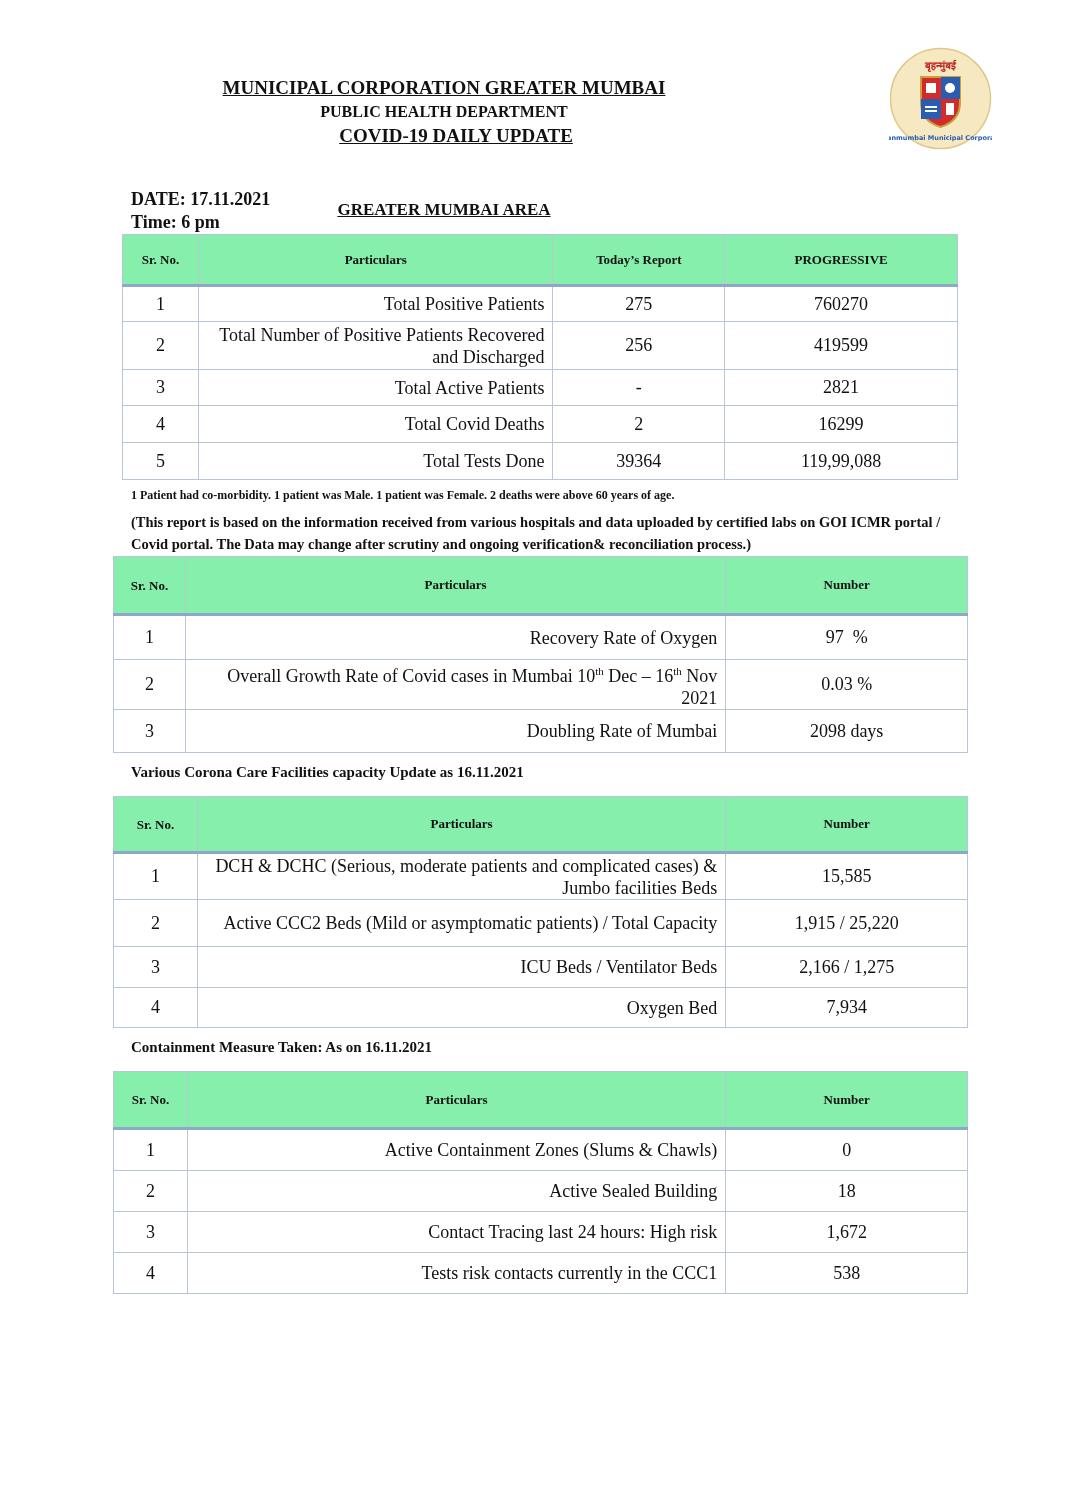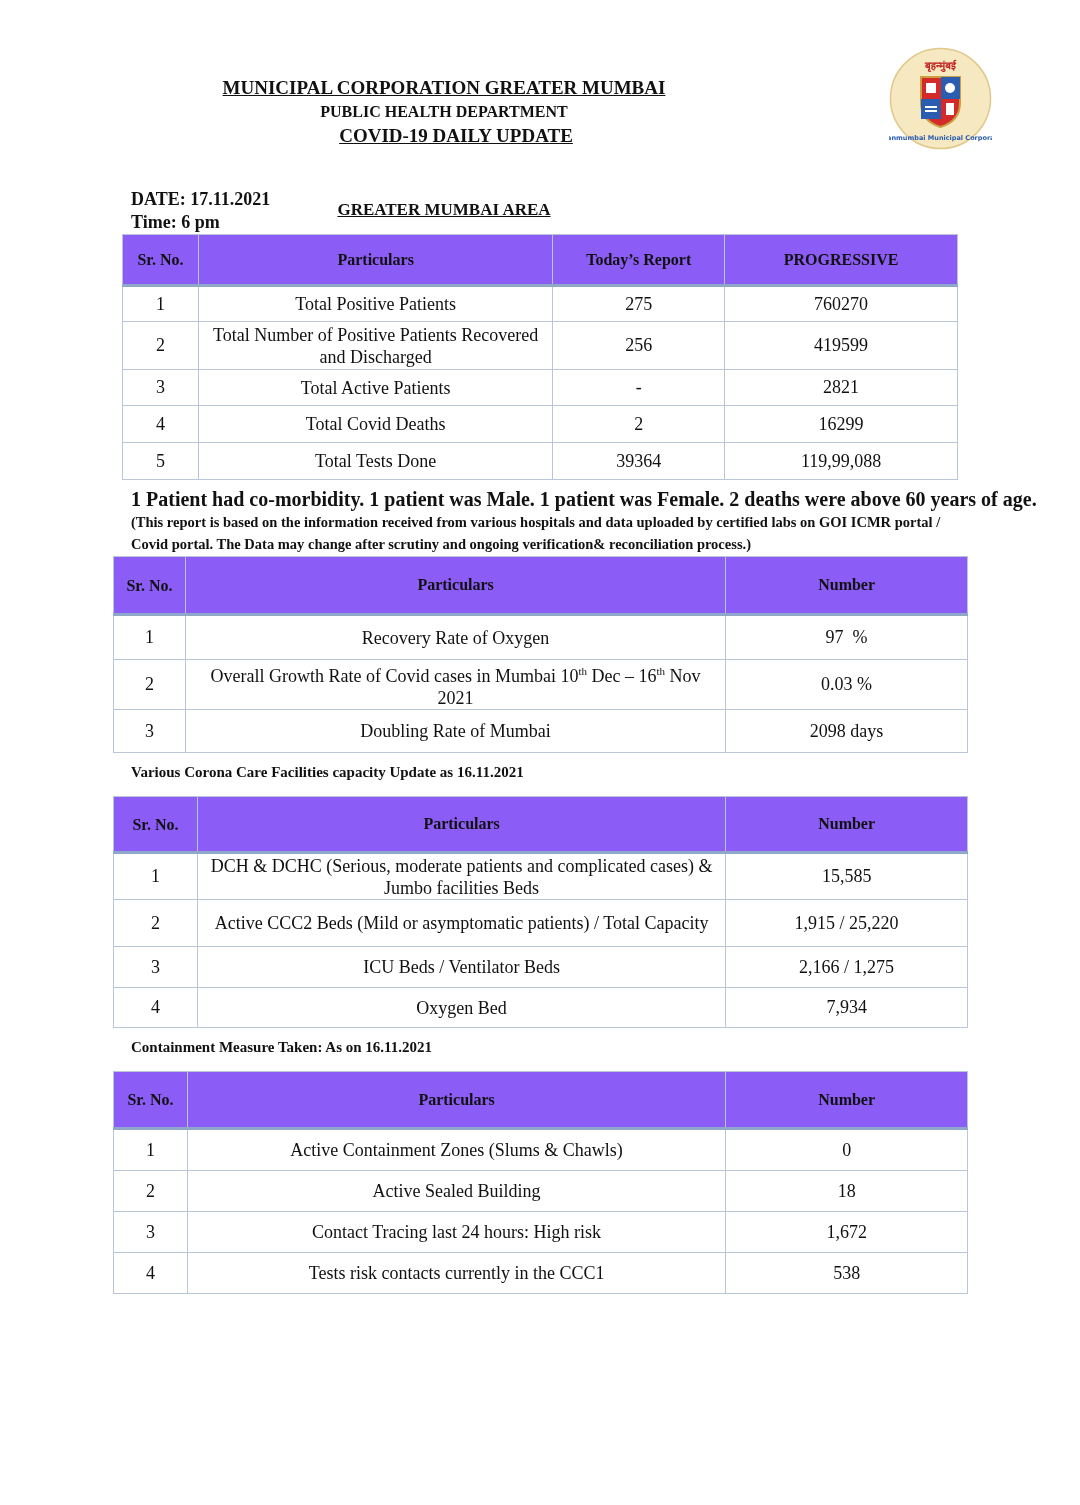--- a/index.html
+++ b/index.html
@@ -8,26 +8,26 @@
   .h1{top:77px;font-size:19px;text-decoration:underline;}
   .h2{top:103px;font-size:16px;}
   .h3{top:125px;font-size:19px;text-decoration:underline;padding-left:12px;}
   .h4{top:158px;font-size:17px;text-decoration:underline;margin-top:42px;}
   .logo{position:absolute;left:889px;top:47px;width:103px;height:103px;}
   .meta{position:absolute;left:131px;font-weight:bold;font-size:18px;}
   .date{top:189px;}
   .time{top:212px;}
   table{position:absolute;border-collapse:collapse;}
   td,th{border:1px solid #b9c6d8;padding:0 8px;font-size:18px;}
-  th{background:#8b5cf6;font-weight:bold;text-align:center;font-size:16px;border-bottom:3px solid #8fa7c9;}
+  th{background:#86efac;font-weight:bold;text-align:center;font-size:13px;border-bottom:3px solid #8fa7c9;}
   th.sr{line-height:21px;}
   td.c{text-align:center;}
-  td.l{text-align:center;line-height:22px;margin-left:16px;}
+  td.l{text-align:right;line-height:22px;margin-left:16px;}
   sup{font-size:11px;}
-  .note1{position:absolute;left:131px;top:488px;font-weight:bold;font-size:20px;text-align:center;}
+  .note1{position:absolute;left:131px;top:488px;font-weight:bold;font-size:12px;text-align:center;}
   .note2{position:absolute;left:131px;top:511px;width:830px;font-weight:bold;font-size:14.5px;line-height:22px;}
   .sec{position:absolute;left:131px;font-weight:bold;font-size:15px;text-align:right;}
 </style>
 </head>
 <body>
 
 <div class="hdr h1">MUNICIPAL CORPORATION GREATER MUMBAI</div>
 <div class="hdr h2">PUBLIC HEALTH DEPARTMENT</div>
 <div class="hdr h3">COVID-19 DAILY UPDATE</div>
 <div class="hdr h4">GREATER MUMBAI AREA</div>

